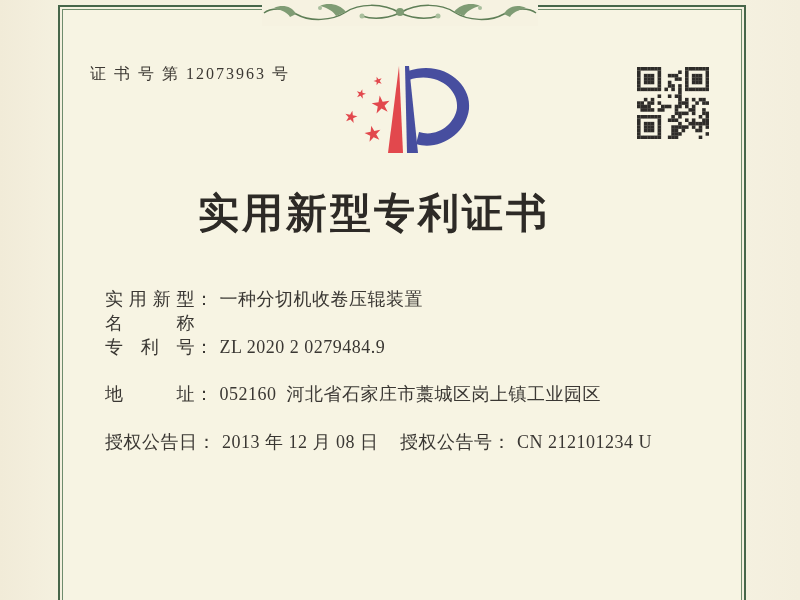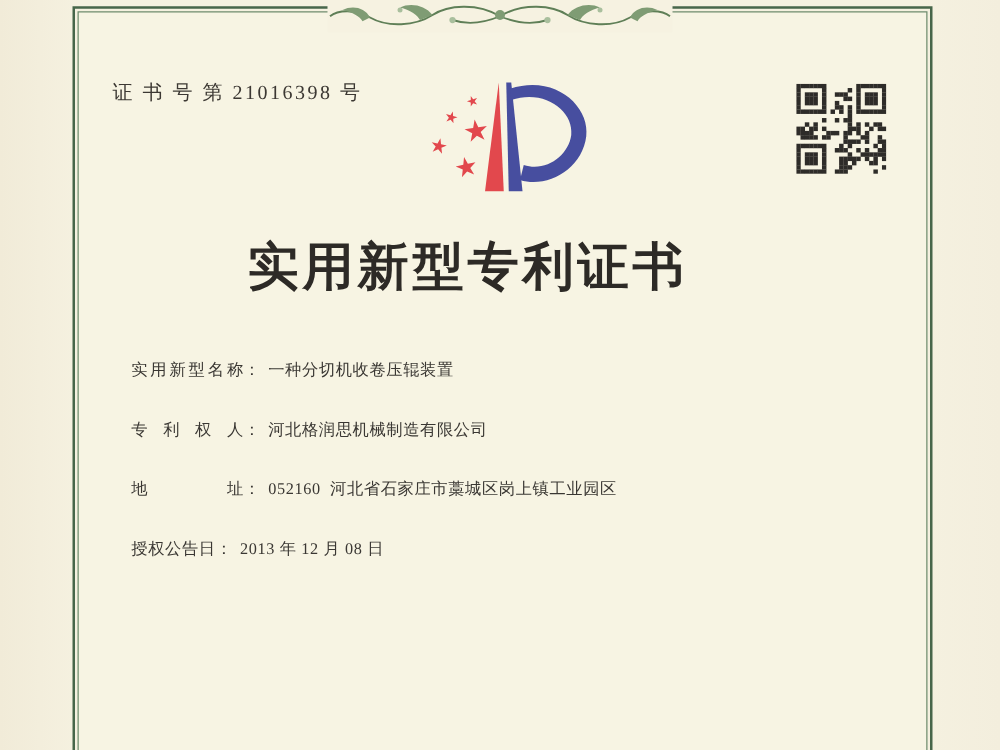--- a/index.html
+++ b/index.html
@@ -24,21 +24,21 @@
     position:absolute; left:90px; top:64px;
     font-size:16px; letter-spacing:2px; color:#3c3833; white-space:pre;
   }
   .logo { position:absolute; left:330px; top:55px; width:145px; height:110px; }
   .qr { position:absolute; left:637px; top:67px; width:72px; height:72px; }
   .title {
     position:absolute; left:0; top:186px; width:728px; text-align:center;
     font-size:41px; font-weight:700; letter-spacing:3px; color:#2d2a26;padding-left:20px;
   }
   .rows { position:absolute; left:105px; top:287px; width:620px; }
-  .frow { height:47.6px; font-size:13px; letter-spacing:0.5px; position:relative; }
+  .frow { height:47.6px; font-size:18px; letter-spacing:0.5px; position:relative; }
   .lbl {
     display:inline-block; width:90px; vertical-align:top;
     text-align:justify; text-align-last:justify;
   }
   .colon { display:inline-block; }
   .val { white-space:pre; margin-left:6px; }
   .footer-right { position:absolute; left:295px; top:0; white-space:nowrap; }
   .lblc { display:inline-block; letter-spacing:0.5px; }
 </style>
 </head>
@@ -65,21 +65,21 @@
     </g>
     <g fill="#a9bf9d">
       <circle cx="100" cy="16" r="2.5"></circle>
         <circle cx="176" cy="16" r="2.5"></circle>
       <circle cx="58" cy="8" r="2"></circle>
         <circle cx="218" cy="8" r="2"></circle>
     </g>
   </svg>
 </div>
 
-<div class="cert-number">证 书 号 第 21016398 号</div>
+<div class="cert-number">证 书 号 第 12073963 号</div>
 
 <svg class="logo" viewBox="0 0 145 110">
   <g fill="#e2484d">
     <path d="M0,-1L0.22,-0.31L0.95,-0.31L0.36,0.12L0.59,0.81L0,0.38L-0.59,0.81L-0.36,0.12L-0.95,-0.31L-0.22,-0.31Z" transform="translate(48,26) scale(4.5) rotate(-18)"></path>
     <path d="M0,-1L0.22,-0.31L0.95,-0.31L0.36,0.12L0.59,0.81L0,0.38L-0.59,0.81L-0.36,0.12L-0.95,-0.31L-0.22,-0.31Z" transform="translate(31,39) scale(5) rotate(15)"></path>
     <path d="M0,-1L0.22,-0.31L0.95,-0.31L0.36,0.12L0.59,0.81L0,0.38L-0.59,0.81L-0.36,0.12L-0.95,-0.31L-0.22,-0.31Z" transform="translate(51,50) scale(9.5) rotate(-8)"></path>
     <path d="M0,-1L0.22,-0.31L0.95,-0.31L0.36,0.12L0.59,0.81L0,0.38L-0.59,0.81L-0.36,0.12L-0.95,-0.31L-0.22,-0.31Z" transform="translate(21,62) scale(6.5) rotate(12)"></path>
     <path d="M0,-1L0.22,-0.31L0.95,-0.31L0.36,0.12L0.59,0.81L0,0.38L-0.59,0.81L-0.36,0.12L-0.95,-0.31L-0.22,-0.31Z" transform="translate(43,79) scale(8.5) rotate(-12)"></path>
     <path d="M69,11 L73,98 L58,98 Z"></path>
   </g>
@@ -296,21 +296,24 @@
       </g>
     </svg></div>
 
 <div class="title">实用新型专利证书</div>
 
 <div class="rows">
   <div class="frow">
     <span class="lbl">实用新型名称</span><span class="colon">：</span><span class="val">一种分切机收卷压辊装置</span>
   </div>
   <div class="frow">
-    <span class="lbl">专利权人</span><span class="colon">：</span><span class="val">河北格润思机械制造有限公司</span>
+    <span class="lbl">专利号</span><span class="colon">：</span><span class="val">ZL 2020 2 0279484.9</span>
   </div>
   <div class="frow">
     <span class="lbl">地址</span><span class="colon">：</span><span class="val">052160  河北省石家庄市藁城区岗上镇工业园区</span>
   </div>
   <div class="frow">
     <span class="lblc">授权公告日</span><span class="colon">：</span><span class="val">2013 年 12 月 08 日</span>
+    <span class="footer-right">
+      <span class="lblc">授权公告号</span><span class="colon">：</span><span class="val">CN 212101234 U</span>
+    </span>
   </div>
 </div>
 
 </body></html>

